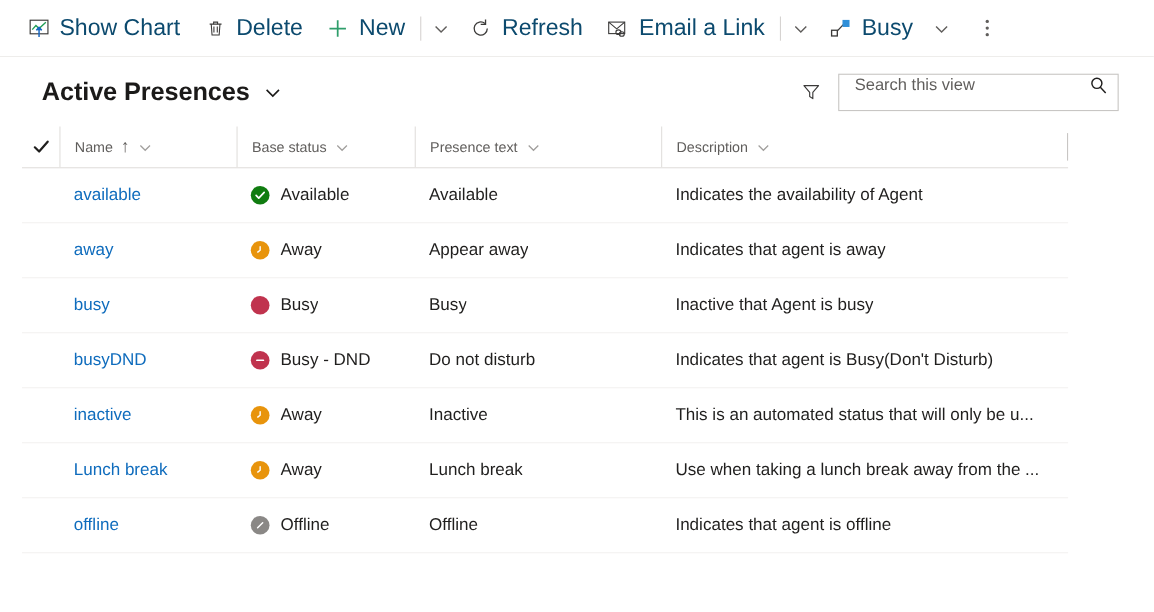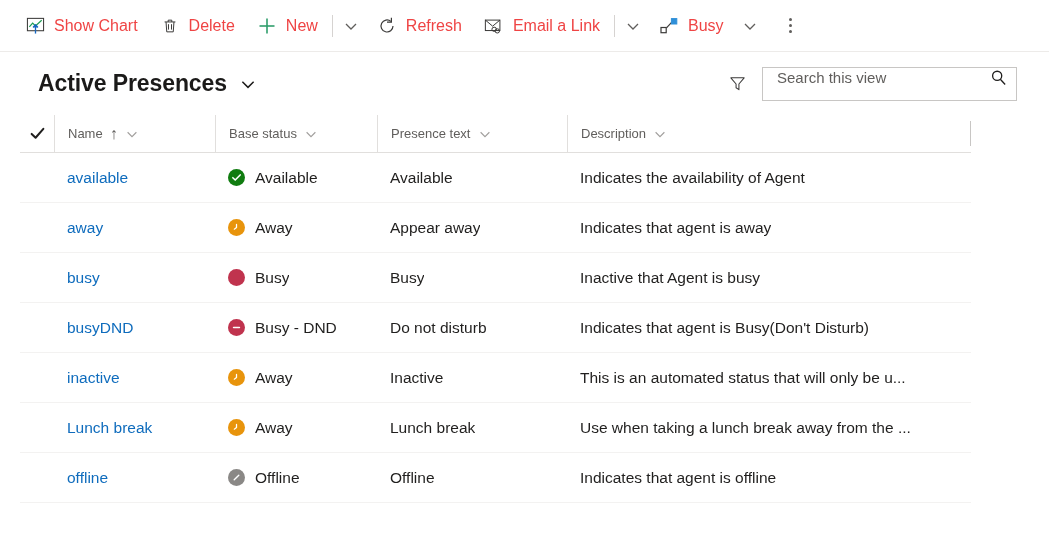--- a/index.html
+++ b/index.html
@@ -24,22 +24,22 @@
   .cmd {
     display: flex;
     align-items: center;
     gap: 9px;
     height: 38px;
     padding: 0 11px;
     cursor: pointer;
     white-space: nowrap;
   }
   .cmd-label {
-    font-size: 16px;
-    color: #ef4444;
+    font-size: 21px;
+    color: #0c4a6e;
     line-height: 1;
   }
   .cmd-ico {
     width: 20px; height: 20px;
     display: flex; align-items: center; justify-content: center;
     flex: 0 0 auto;
   }
   .chev {
     display: flex; align-items: center; justify-content: center;
     width: 30px; height: 38px;
@@ -147,21 +147,21 @@
     cursor: pointer;
     position: relative;
   }
   .hcell-label {
     font-size: 13px;
     color: #605e5c;
   }
   .col-name   { width: 161px; }
   .col-status { width: 162px; }
   .col-ptext  { width: 190px; text-align: right; }
-  .col-desc   { flex: 1 1 auto; }
+  .col-desc   { flex: 1 1 auto; margin-left: 34px; }
   .head-endrule {
     position: absolute;
     right: 0; top: 6px; bottom: 6px;
     width: 1px;
     background: #c8c6c4;
   }
 
   .grow {
     display: flex;
     align-items: center;

